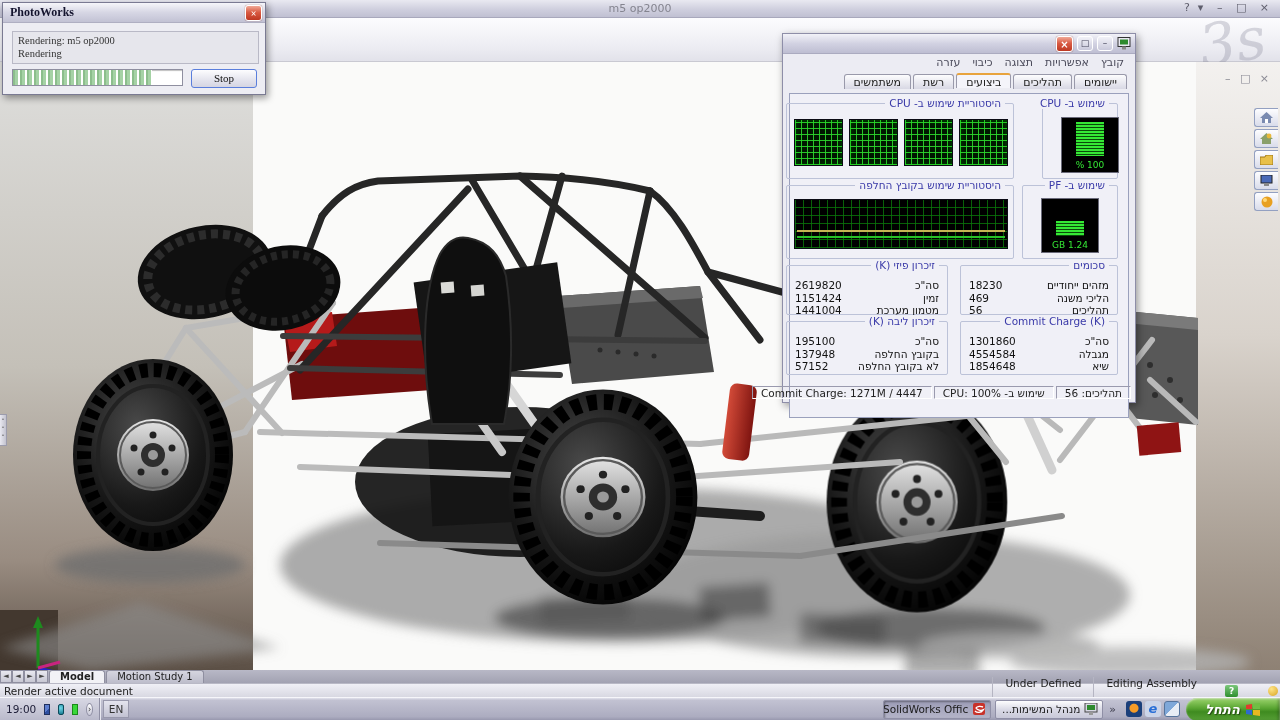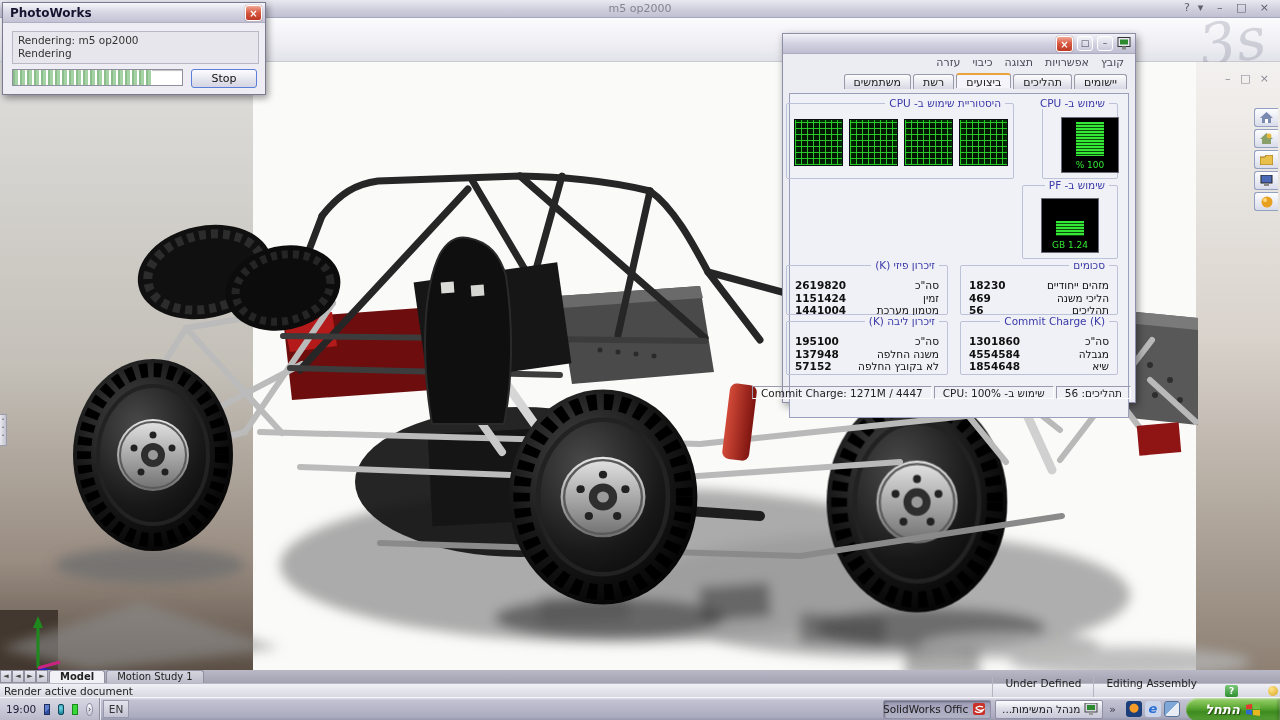--- a/index.html
+++ b/index.html
@@ -78,21 +78,21 @@
   #tray-clock { font-size:10.5px; color:#20203A; }
   .tray-ico { width:11px; height:11px; }
   #tray-net { background:linear-gradient(135deg,#5E7FD0 60%,#2E4FA0 60%); border:1px solid #20305E; }
   #tray-teal { background:radial-gradient(circle at 40% 35%,#6FD8E8,#157890); border:1px solid #0A4A5A; border-radius:2px;}
   #tray-led { background:#39D839; border:1px solid #1A8A1A; }
   #tray-chevron { width:13px; height:13px; border-radius:50%; background:linear-gradient(#FDFDFE,#C8C8D8);
     border:1px solid #8F8FA4; font-size:8px; line-height:12px; text-align:center; color:#333; }
 
   
   #pw { left:2px; top:2px; width:264px; height:93px; background:#EDEDF3;
-    border:1px solid #7A7A92; box-shadow:2px 3px 7px rgba(0,0,0,.4); }
+    border:1px solid #7A7A92; box-shadow:2px 3px 7px rgba(0,0,0,.4);font-family:Liberation Serif, serif; }
   #pw-titlebar { height:20px; background:linear-gradient(#F6F6FA,#D6D6E4 50%,#C2C2D4);
     border-bottom:1px solid #AFAFC2; display:flex; align-items:center; padding:0 3px 0 7px; }
   #pw-title { flex:1; font-size:12px; font-weight:bold; color:#14142E; }
   .btn-close { width:17px; height:16px; border-radius:3px; border:1px solid #FFF;
     background:linear-gradient(#F0A896,#D95B43 45%,#BE3822); color:#fff; font-size:10px; font-weight:bold;
     text-align:center; line-height:15px; box-shadow:0 0 1px #7A2A1A; }
   #pw-info { left:9px; top:28px; width:247px; height:33px; border:1px solid #B9B9C6; background:#E6E6EC;
     font-size:10.5px; color:#333; padding:2px 5px; line-height:13px; }
   #pw-progress { left:9px; top:66px; width:171px; height:17px; background:#FFF;
     border:1px solid #8F8FA0; box-shadow:inset 1px 1px 1px rgba(0,0,0,.25); }
@@ -127,21 +127,21 @@
                      repeating-linear-gradient(0deg,rgba(45,215,45,.9) 0 1px,transparent 1px 6px);
     border:1px solid #0A0A14; box-shadow:inset 0 0 6px rgba(0,255,0,.25); }
   .grid-wide { position:absolute; background-color:#000;
     background-image:repeating-linear-gradient(90deg,rgba(10,120,10,.8) 0 1px,transparent 1px 8px),
                      repeating-linear-gradient(0deg,rgba(10,120,10,.8) 0 1px,transparent 1px 8px);
     border:1px solid #0A0A14; }
   .pf-line-y { position:absolute; left:2px; right:2px; height:2px; background:#C6B254; }
   .pf-line-g { position:absolute; left:2px; right:2px; height:2px; background:#28C028; }
   .mem-rows { position:absolute; top:13px; left:8px; right:8px; font-size:10.5px; color:#111; }
   .mem-row { display:flex; justify-content:space-between; line-height:12.5px; }
-  .mem-val { direction:ltr;font-weight:bold; }
+  .mem-val { direction:ltr; }
   #tm-status { position:absolute; left:2px; right:2px; bottom:2px; height:15px; display:flex; gap:2px;
     padding:1px 2px; font-size:10.5px; color:#222; }
   .tm-status-panel { border:1px solid; border-color:#9A9AAE #FFF #FFF #9A9AAE; padding:0 8px; line-height:12px; white-space:nowrap; }
 </style>
 </head>
 <body>
 
 <div class="abs" id="sw-titlebar">
   <div id="sw-title">m5 op2000</div>
   <div class="abs" id="sw-controls">
@@ -476,20 +476,27 @@
       <div class="grid-cell" style="left:172px; top:15px; width:49px; height:47px;"></div>
     </div>
 
     <div class="gbox" style="right:10px; top:91px; width:96px; height:74px;">
       <span class="gbox-label">שימוש ב- PF</span>
       <div class="led-panel" style="left:18px; top:12px; width:58px; height:55px;">
         <div class="led-bar" style="height:15px;"></div>
         <div class="led-label">1.24 GB</div>
       </div>
     </div>
+    <div class="gbox" style="right:114px; top:91px; width:228px; height:74px;">
+      <span class="gbox-label">היסטוריית שימוש בקובץ החלפה</span>
+      <div class="grid-wide" style="left:7px; top:13px; width:214px; height:50px;">
+        <div class="pf-line-y" style="top:30px;"></div>
+        <div class="pf-line-g" style="top:36px;"></div>
+      </div>
+    </div>
 
     <div class="gbox" style="right:10px; top:171px; width:158px; height:50px;">
       <span class="gbox-label">סכומים</span>
       <div class="mem-rows">
         <div class="mem-row">
             <span>מזהים ייחודיים</span>
             <span class="mem-val">18230</span>
           </div>
         <div class="mem-row">
             <span>הליכי משנה</span>
@@ -537,21 +544,21 @@
       </div>
     </div>
     <div class="gbox" style="right:180px; top:227px; width:162px; height:54px;">
       <span class="gbox-label">זיכרון ליבה (K)</span>
       <div class="mem-rows">
         <div class="mem-row">
             <span>סה"כ</span>
             <span class="mem-val">195100</span>
           </div>
         <div class="mem-row">
-            <span>משנה החלפה</span>
+            <span>בקובץ החלפה</span>
             <span class="mem-val">137948</span>
           </div>
         <div class="mem-row">
             <span>לא בקובץ החלפה</span>
             <span class="mem-val">57152</span>
           </div>
       </div>
     </div>
   </div>
 

